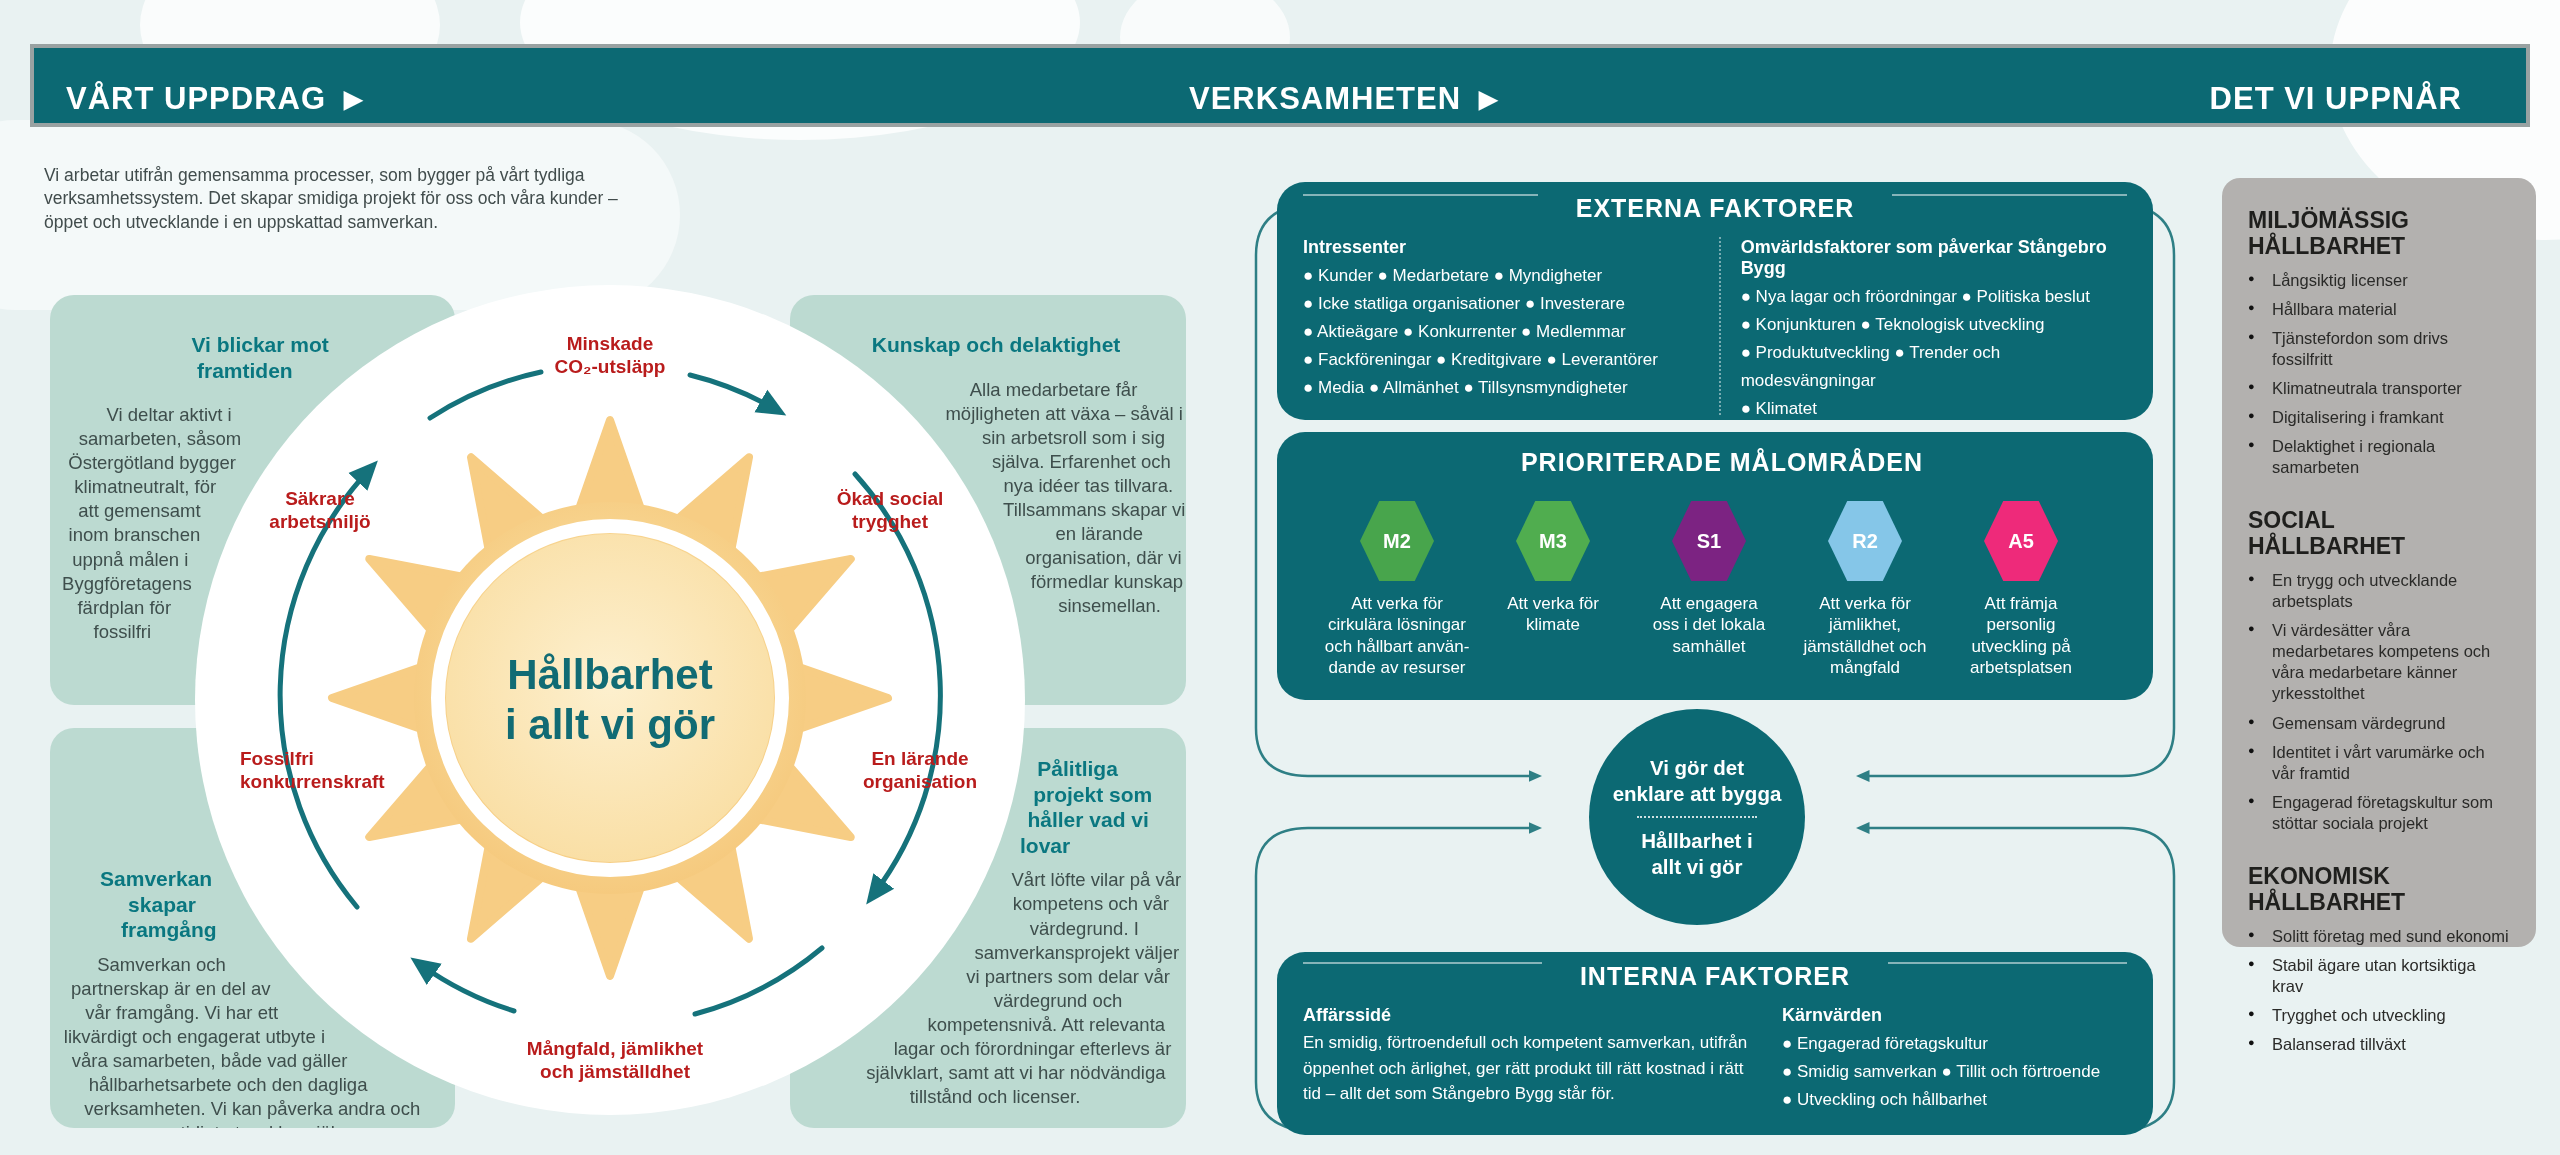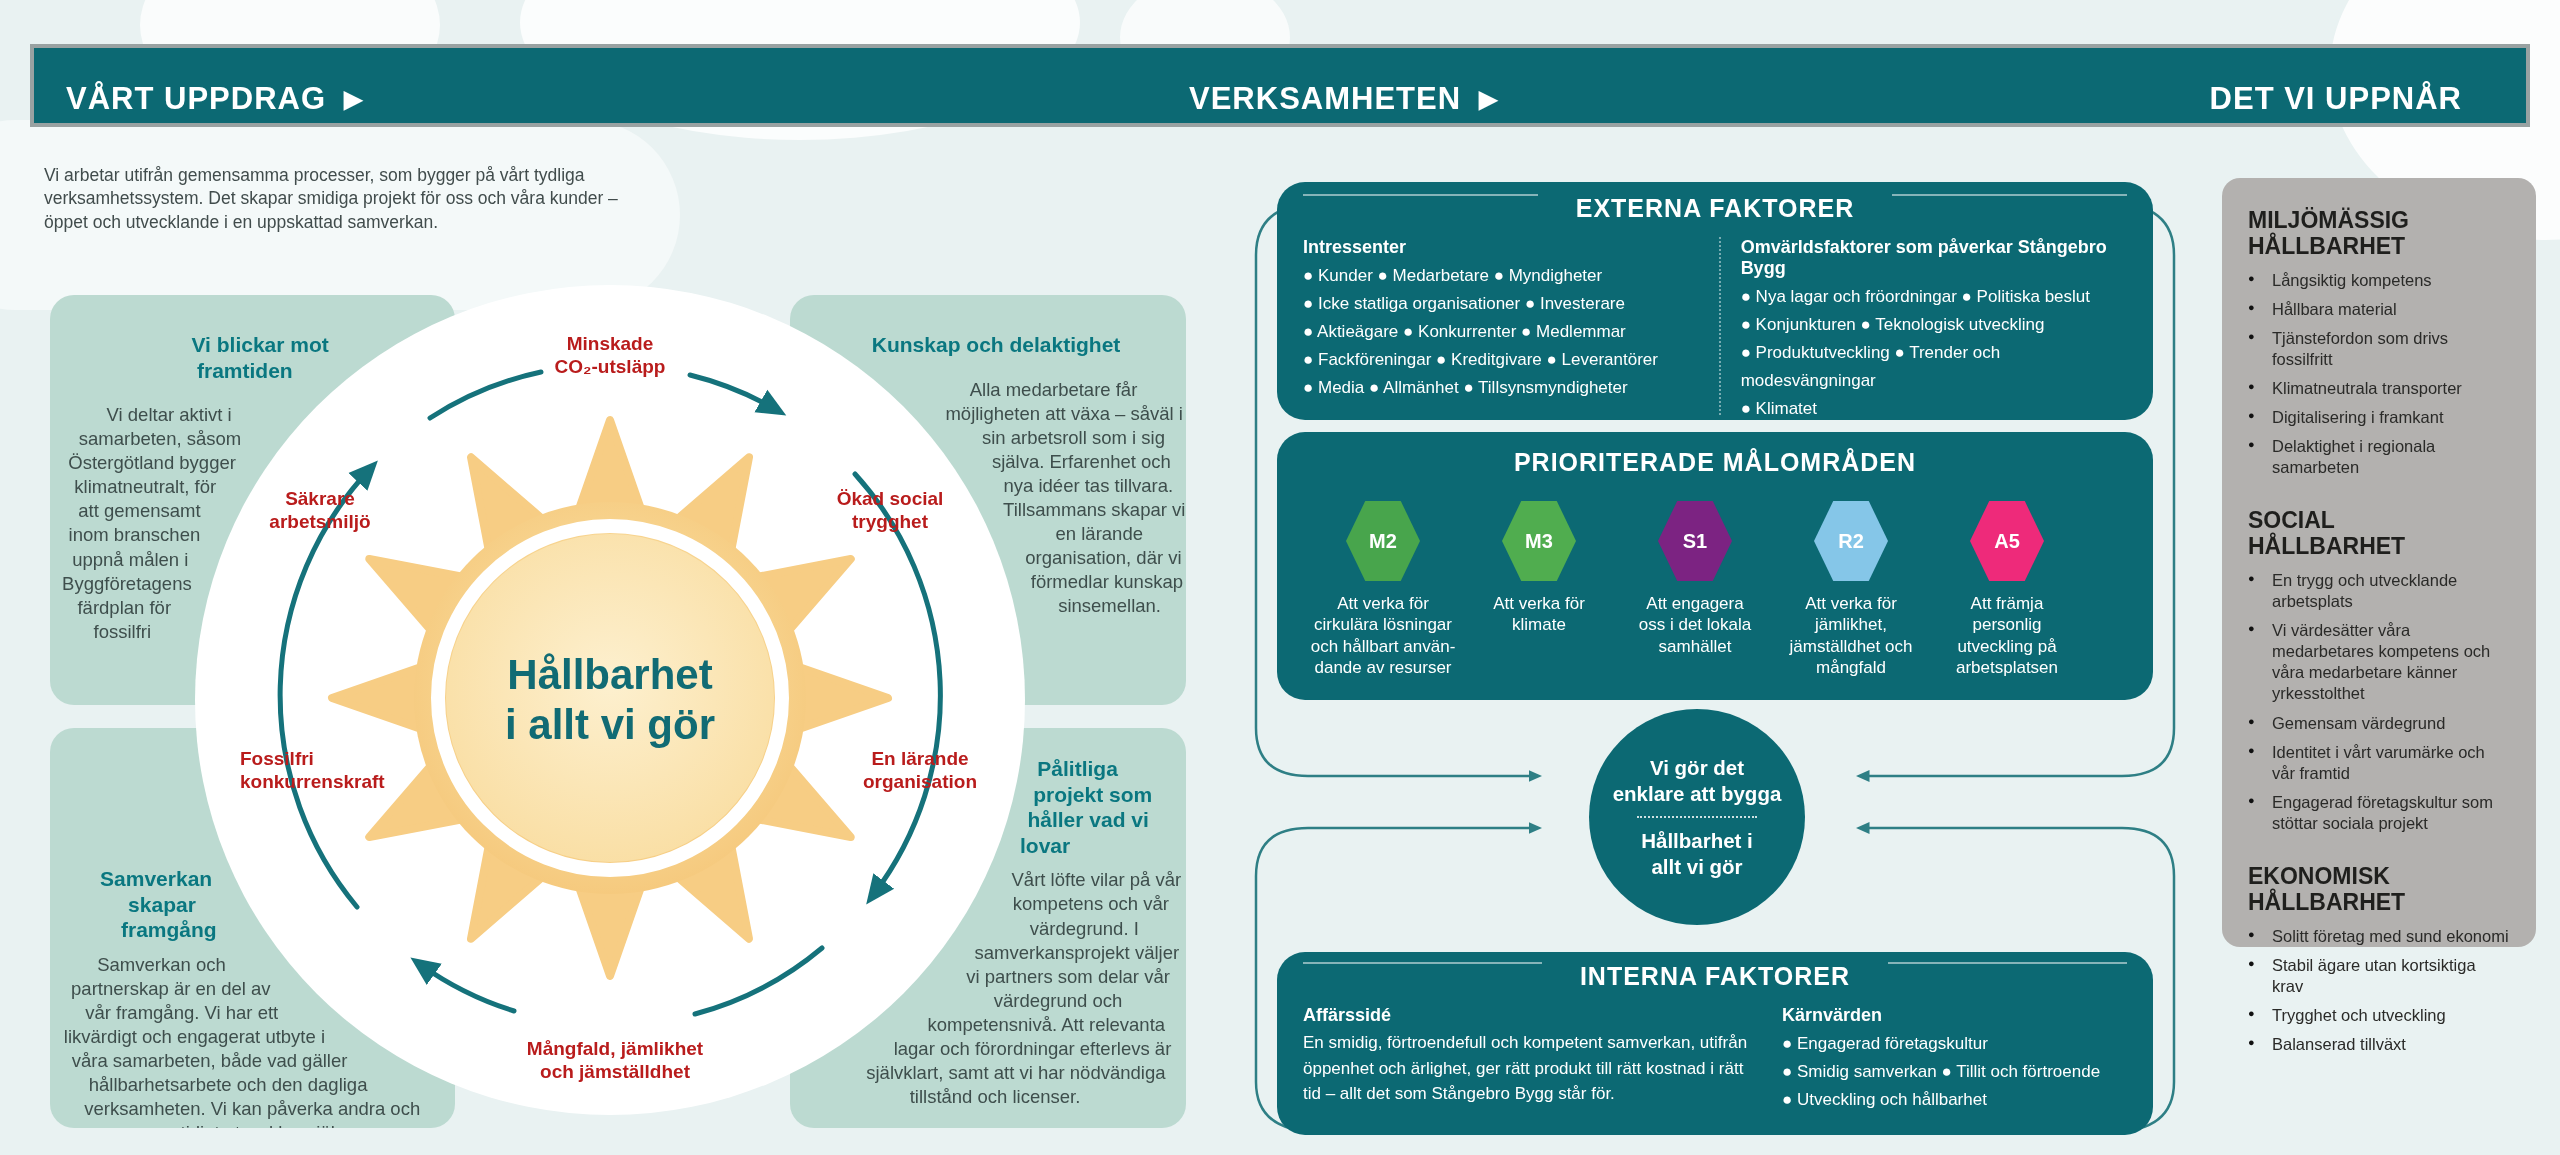--- a/index.html
+++ b/index.html
@@ -54,21 +54,21 @@
   .wl-lr{left:850px;top:748px;width:140px;text-align:center;}
   .wl-bot{left:520px;top:1038px;width:190px;text-align:center;}
   .sun-title{position:absolute;left:440px;top:650px;width:340px;z-index:4;
              color:#116b74;font-size:42px;font-weight:bold;line-height:1.2;
              text-align:center;white-space:pre-line;}
 
   
   .bracket-svg{position:absolute;left:0;top:0;z-index:1;pointer-events:none;}
   .tealbox{position:absolute;background:#0c6973;border-radius:28px;color:#ffffff;z-index:2;}
   .bx-externa{left:1277px;top:182px;width:876px;height:238px;padding:12px 26px 0 26px;}
-  .bx-mal{left:1277px;top:432px;width:876px;height:268px;padding:16px 0 0 0;}
+  .bx-mal{left:1277px;top:432px;width:876px;height:268px;padding:16px 0 0 14px;}
   .bx-interna{left:1277px;top:952px;width:876px;height:183px;padding:10px 26px 0 26px;}
   .boxtitle-row{display:flex;gap:38px;}
   .boxtitle{font-size:25px;font-weight:bold;letter-spacing:1px;white-space:nowrap;}
   .rule{flex:1;border-top:2px solid rgba(255,255,255,.5);height:0;}
   .cols{display:flex;margin-top:6px;}
   .colL{width:48.5%;}
   .colDiv{border-left:2px dotted rgba(255,255,255,.45);margin:8px 20px 8px 16px;}
   .colR{flex:1;}
   .thead{font-size:18px;font-weight:bold;margin:8px 0 4px 0;}
   .tline{font-size:17px;line-height:1.65;}
@@ -318,21 +318,21 @@
         <div class="tline">● Engagerad företagskultur</div>
         <div class="tline">● Smidig samverkan ● Tillit och förtroende</div>
         <div class="tline">● Utveckling och hållbarhet</div>
       </div>
     </div>
   </section>
 
   <aside class="outcomes">
     <div class="ohead first pre">MILJÖMÄSSIG
 HÅLLBARHET</div>
-    <div class="oitem"><span class="odot"></span><span>Långsiktig kompetens</span></div>
+    <div class="oitem"><span class="odot"></span><span>Långsiktig licenser</span></div>
     <div class="oitem"><span class="odot"></span><span>Hållbara material</span></div>
     <div class="oitem"><span class="odot"></span><span>Tjänstefordon som drivs fossilfritt</span></div>
     <div class="oitem"><span class="odot"></span><span>Klimatneutrala transporter</span></div>
     <div class="oitem"><span class="odot"></span><span>Digitalisering i framkant</span></div>
     <div class="oitem"><span class="odot"></span><span>Delaktighet i regionala samarbeten</span></div>
 
     <div class="ohead pre">SOCIAL
 HÅLLBARHET</div>
     <div class="oitem"><span class="odot"></span><span>En trygg och utvecklande arbetsplats</span></div>
     <div class="oitem"><span class="odot"></span><span>Vi värdesätter våra medarbetares kompetens och  våra medarbetare känner yrkesstolthet</span></div>

